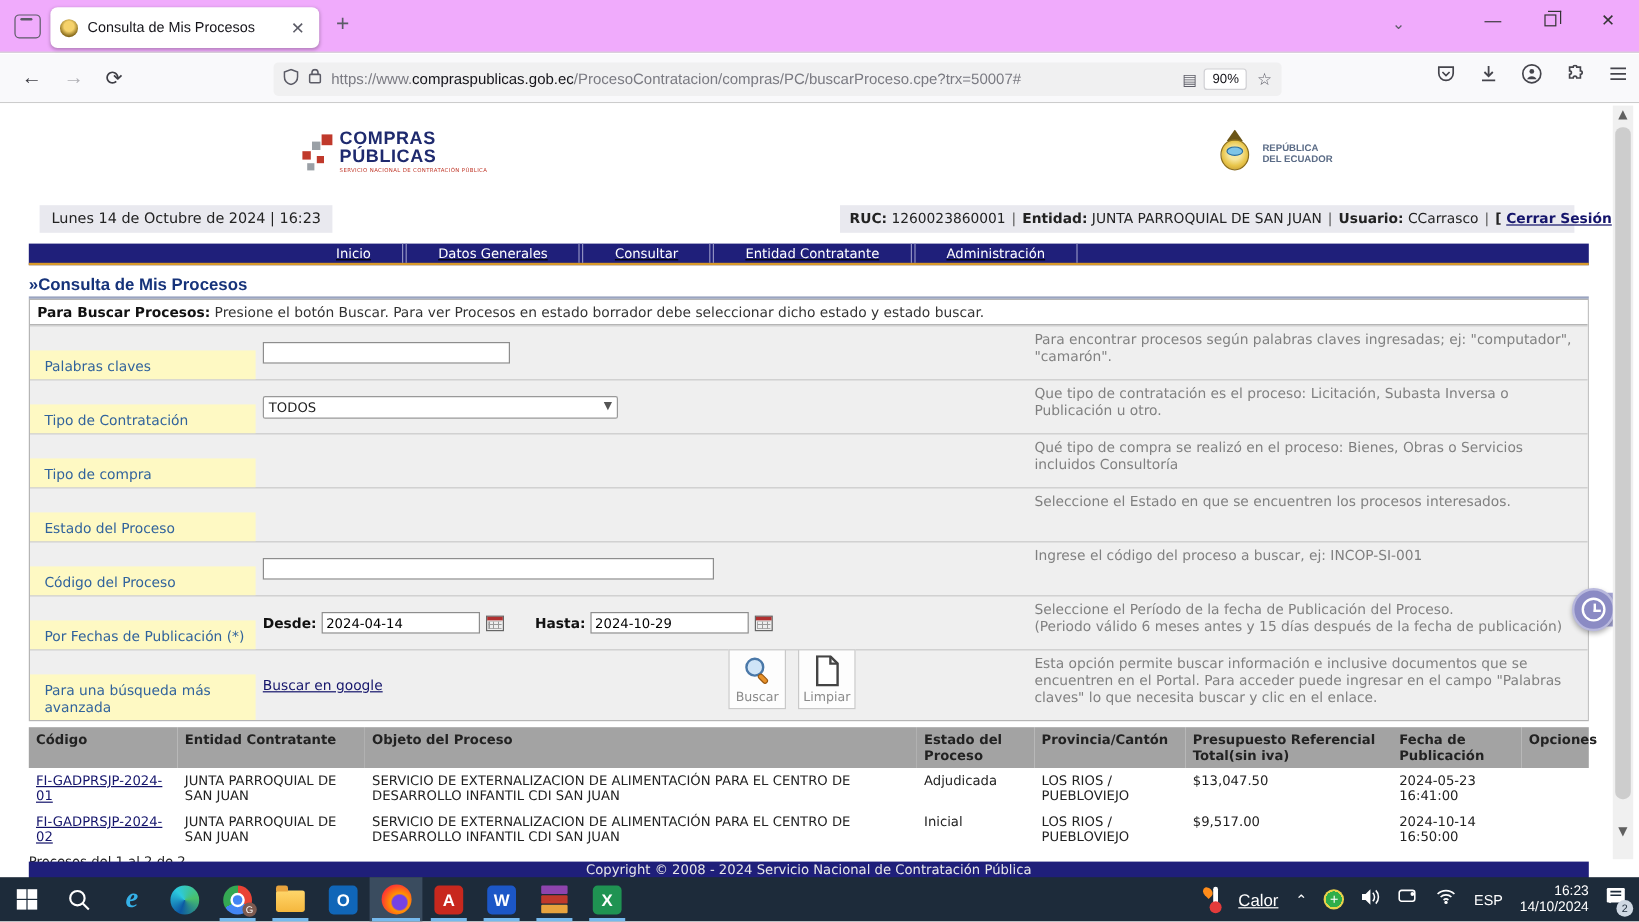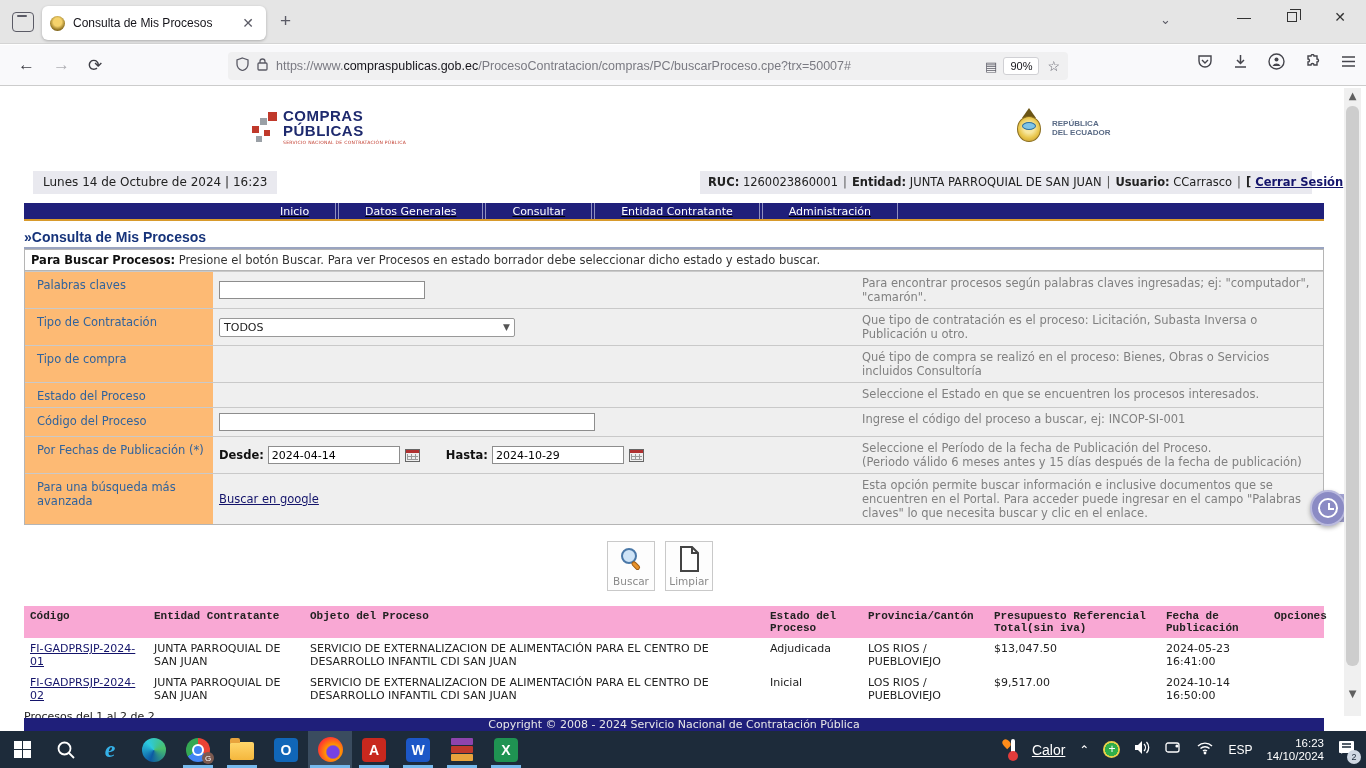--- a/index.html
+++ b/index.html
@@ -1,20 +1,20 @@
 <!DOCTYPE html>
 <html><head>
 <meta charset="utf-8">
 <style>
   * { margin:0; padding:0; box-sizing:border-box; }
   html,body { width:1366px; height:768px; overflow:hidden; }
   body { font-family:"Liberation Sans", sans-serif; background:#fff; position:relative; }
 
   
-  .titlebar { position:absolute; top:0; left:0; width:1366px; height:44px; background:#e5e5e5; border-bottom:1px solid #d4d4d4; }
+  .titlebar { position:absolute; top:0; left:0; width:1366px; height:44px; background:#f0abfc; border-bottom:1px solid #d4d4d4; }
   .fxview { position:absolute; top:12px; left:12px; width:22px; height:20px; border:1.6px solid #5b5b66; border-radius:4px; }
   .fxview:before { content:""; position:absolute; top:2px; left:4px; width:10px; height:2px; background:#5b5b66; border-radius:1px; }
   .tab { position:absolute; top:6px; left:42px; width:224px; height:34px; background:#fff; border-radius:6px; box-shadow:0 1px 3px rgba(0,0,0,.25); display:flex; align-items:center; padding:0 8px; }
   .favicon { width:15px; height:15px; border-radius:50%; background:radial-gradient(circle at 50% 40%, #f5d26b 35%, #8a6d1d 70%, #574312 100%); flex:0 0 auto; }
   .tab-title { font-size:12px; color:#15141a; margin-left:8px; flex:1 1 auto; white-space:nowrap; overflow:hidden; }
   .tab-close { color:#5b5b66; font-size:14px; padding:2px 4px; }
   .newtab { position:absolute; top:10px; left:280px; font-size:19px; color:#5b5b66; }
   .tabchev { position:absolute; top:12px; left:1160px; font-size:13px; color:#5b5b66; }
   .wincontrols { position:absolute; top:0; left:1220px; width:146px; height:34px; display:flex; }
   .winbtn { width:48px; height:34px; display:flex; align-items:center; justify-content:center; color:#333; font-size:14px; }
@@ -65,21 +65,21 @@
   .mainnav .item { color:#fff; font-size:11px; line-height:17px; padding:0 26px; border-right:1px solid #8f8fc0; border-left:1px solid #8f8fc0; margin-right:2px; }
   .mainnav .item:first-child { border-left:none; }
 
   .crumb { position:absolute; top:143px; left:24px; width:1300px; font-family:"Liberation Sans",sans-serif; font-size:14px; font-weight:bold; color:#16337a; border-bottom:2px solid #9aa4c0; padding-bottom:2px; }
 
   .formbox { position:absolute; top:163px; left:24px; width:1300px; border:1px solid #b5b5b5; font-size:11.5px; }
   .introrow { padding:3px 6px; color:#333; border-bottom:1px solid #b5b5b5; background:#fff; }
   .introrow b { color:#111; }
   .frow { display:flex; border-top:1px solid #c9c9c9; background:#efefef; }
   .frow:first-of-type { border-top:none; }
-  .frow .lbl { width:188px; background:#fdba74; color:#31639c; padding:6px 4px 4px 12px; flex:0 0 auto; }
+  .frow .lbl { width:188px; background:#fef9c3; color:#31639c; padding:6px 4px 4px 12px; flex:0 0 auto;margin-top:20px; }
   .frow .ctl { width:645px; flex:0 0 auto; padding:5px 6px; display:flex; align-items:center; }
   .frow .hlp { flex:1 1 auto; color:#808080; padding:4px 8px 4px 4px; line-height:14px; }
   .frow input[type=text] { height:18px; border:1px solid #8d8d8d; background:#fff; font-family:"DejaVu Sans",sans-serif; font-size:11px; padding:1px 3px; }
   .in-keywords { width:206px; }
   .in-code { width:376px; }
   .selectbox { width:296px; height:19px; background:#fff; border:1px solid #999; border-radius:2px; font-size:11px; color:#222; display:flex; align-items:center; padding:0 4px; justify-content:space-between; }
   .selectbox .chev { color:#555; font-size:9px; }
   .datelbl { font-weight:bold; color:#111; margin-right:4px; }
   .in-date { width:132px; }
   .calicon { width:15px; height:13px; border:1px solid #666; background:#eee; margin:0 26px 0 5px; position:relative; }
@@ -89,21 +89,21 @@
   .glink { color:#14146b; text-decoration:underline; }
   .prehelp { white-space:pre-line; }
 
   .btnrow { position:absolute; top:455px; left:0; width:1320px; display:flex; justify-content:center; gap:10px; }
   .imgbtn { width:48px; height:50px; border:1px solid #c9c9c9; background:#fdfdfd; display:flex; flex-direction:column; align-items:center; justify-content:center; gap:3px; }
   .imgbtn .cap { font-size:10.5px; color:#8a8a8a; }
 
   
   .results { position:absolute; top:520px; left:24px; width:1300px; font-size:11px; color:#222; }
   .rtable { width:100%; border-collapse:collapse; table-layout:fixed; }
-  .rtable th { background:#f9a8d4; text-align:left; font-weight:bold; padding:4px 6px; vertical-align:top; font-size:11px;font-family:Liberation Mono, monospace; }
+  .rtable th { background:#a3a3a3; text-align:left; font-weight:bold; padding:4px 6px; vertical-align:top; font-size:11px; }
   .rtable td { padding:4px 6px; vertical-align:top; background:#fff; }
   .rtable a { color:#14146b; text-decoration:underline; }
   .c0{width:124px}.c1{width:156px}.c2{width:460px}.c3{width:98px}.c4{width:126px}.c5{width:172px}.c6{width:108px}.c7{width:56px}
   .pager { margin-top:4px; font-size:11px; color:#222; }
 
   .pagefooter { position:absolute; top:632px; left:24px; width:1300px; height:14px; background:#1f1f7a; color:#e8e8e8; font-size:11px; text-align:center; }
 
   .timerwidget { position:absolute; top:404px; left:1310px; width:46px; height:36px; }
   .timerwidget .tail { position:absolute; top:4px; left:18px; width:28px; height:28px; background:#8d8dc9; border-radius:4px; opacity:.8; }
   .timerwidget .ball { position:absolute; top:0; left:0; width:36px; height:36px; border-radius:50%; background:#8b8bc4; border:2px solid #b9b9dd; box-shadow:0 2px 4px rgba(0,0,0,.3); display:flex; align-items:center; justify-content:center; }

